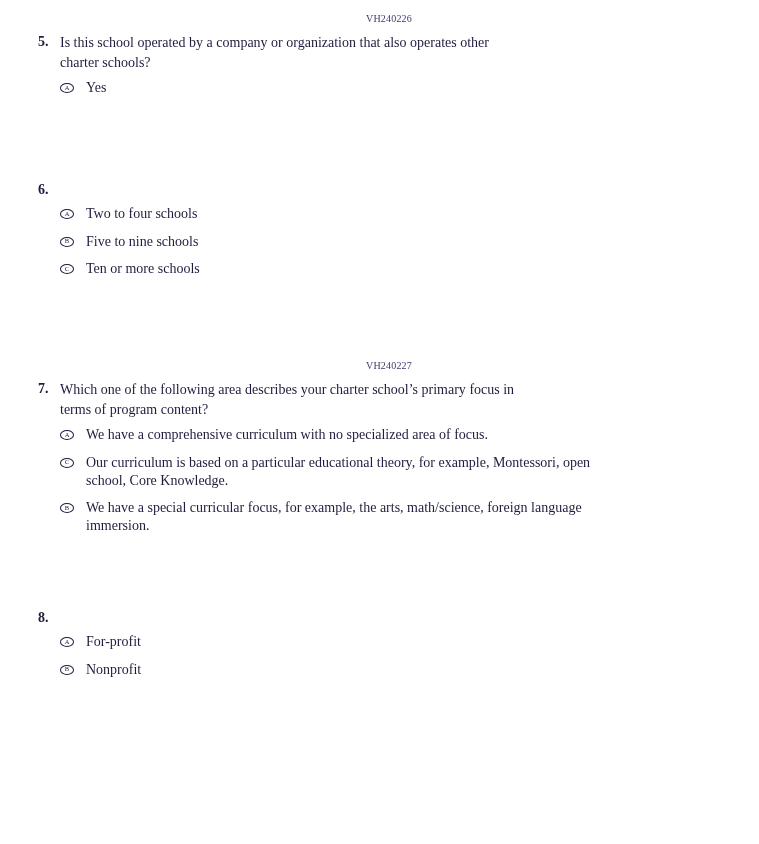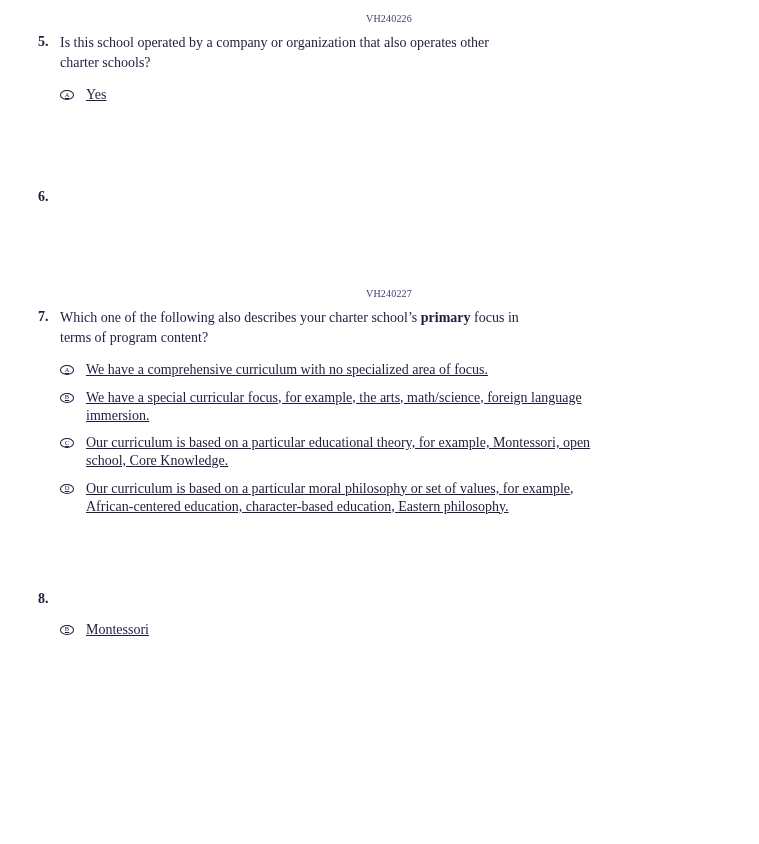--- a/index.html
+++ b/index.html
@@ -35,25 +35,24 @@
     font-weight: bold;
     font-size: 14px;
     line-height: 18px;
   }
   .q-text {
     font-size: 14px;
     line-height: 20px;
     white-space: pre-line;
     max-width: 600px;
   }
-  .q-text strong { font-weight: bold; }
+  .q-text strong { font-weight: normal; }
   .options {
-    margin-top: 13px;
+    margin-top: 6px;
     margin-left: 22px;
-    text-decoration: underline;
   }
   .option {
     display: flex;
     align-items: flex-start;
     margin-bottom: 9.5px;
   }
   .oval {
     flex: none;
     width: 14px;
     height: 10px;
@@ -101,65 +100,84 @@
         </span>
       <span class="opt-label">Yes</span>
     </div>
   </div>
 </section>
 
 <section class="question-block" id="q6">
   <div class="q-row">
     <div class="q-num">6.</div>
   </div>
+  <div class="options">
+    <div class="option">
+      <span class="oval">
+          <span class="oval-letter">A</span>
+        </span>
+      <span class="opt-label">Two to four schools</span>
+    </div>
+    <div class="option">
+      <span class="oval">
+          <span class="oval-letter">B</span>
+        </span>
+      <span class="opt-label">Five to nine schools</span>
+    </div>
+    <div class="option">
+      <span class="oval">
+          <span class="oval-letter">C</span>
+        </span>
+      <span class="opt-label">Ten or more schools</span>
+    </div>
+  </div>
 </section>
 
 <section class="question-block" id="q7">
   <div class="code-row">VH240227</div>
   <div class="q-row">
     <div class="q-num">7.</div>
-    <div class="q-text"><span>Which one of the following also describes your charter school’s </span><strong>primary</strong><span> focus in
+    <div class="q-text"><span>Which one of the following area describes your charter school’s </span><strong>primary</strong><span> focus in
 terms of program content?</span></div>
   </div>
   <div class="options">
     <div class="option">
       <span class="oval">
           <span class="oval-letter">A</span>
         </span>
       <span class="opt-label">We have a comprehensive curriculum with no specialized area of focus.</span>
     </div>
     <div class="option">
       <span class="oval">
-          <span class="oval-letter">B</span>
-        </span>
-      <span class="opt-label">We have a special curricular focus, for example, the arts, math/science, foreign language
-immersion.</span>
-    </div>
-    <div class="option">
-      <span class="oval">
           <span class="oval-letter">C</span>
         </span>
       <span class="opt-label">Our curriculum is based on a particular educational theory, for example, Montessori, open
 school, Core Knowledge.</span>
     </div>
     <div class="option">
       <span class="oval">
-          <span class="oval-letter">D</span>
+          <span class="oval-letter">B</span>
         </span>
-      <span class="opt-label">Our curriculum is based on a particular moral philosophy or set of values, for example,
-African-centered education, character-based education, Eastern philosophy.</span>
+      <span class="opt-label">We have a special curricular focus, for example, the arts, math/science, foreign language
+immersion.</span>
     </div>
   </div>
 </section>
 
 <section class="question-block" id="q8">
   <div class="q-row">
     <div class="q-num">8.</div>
   </div>
   <div class="options">
     <div class="option">
       <span class="oval">
+          <span class="oval-letter">A</span>
+        </span>
+      <span class="opt-label">For-profit</span>
+    </div>
+    <div class="option">
+      <span class="oval">
           <span class="oval-letter">B</span>
         </span>
-      <span class="opt-label">Montessori</span>
+      <span class="opt-label">Nonprofit</span>
     </div>
   </div>
 </section>
 
 </body></html>

